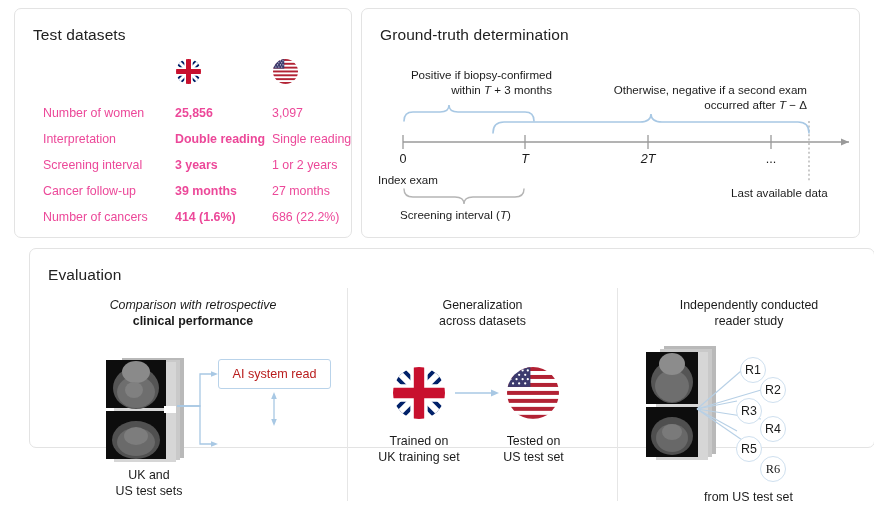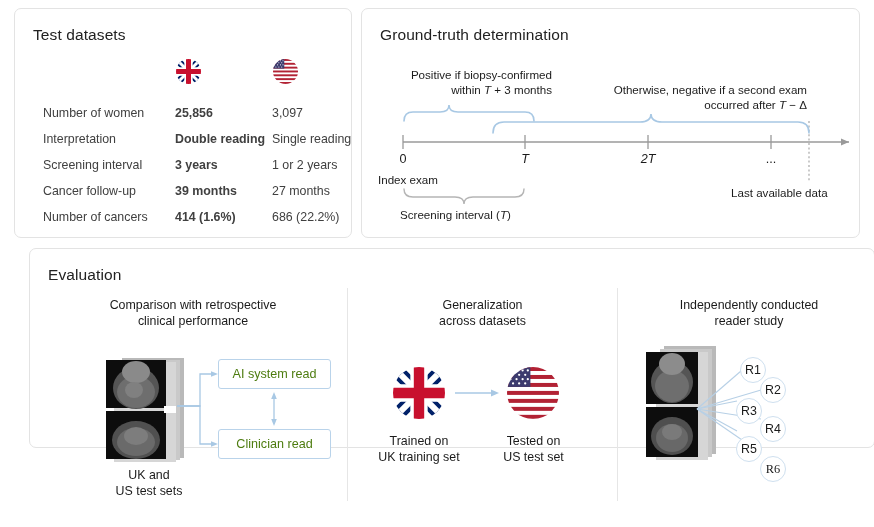--- a/index.html
+++ b/index.html
@@ -34,21 +34,21 @@
 
   
   .flag {
     position: absolute;
     width: 25px; height: 25px;
     border-radius: 50%;
     overflow: hidden;
   }
   .flag svg { display: block; width: 25px; height: 25px; }
 
-  .tbl { position: absolute; font-size: 12.4px; color: #404040; white-space: nowrap; }
+  .tbl { position: absolute; font-size: 12.4px; color: #ec4899; white-space: nowrap; }
   .tbl.c1 { left: 28px;  }
   .tbl.c2 { left: 160px; font-weight: bold; }
   .tbl.c3 { left: 257px; }
 
   
   .gt-label {
     position: absolute;
     font-size: 11.6px;
     color: #1b1b1b;
     line-height: 15px;
@@ -88,21 +88,21 @@
   }
   .readbox {
     position: absolute;
     border: 1px solid #b9d3ea;
     border-radius: 3px;
     background: #ffffff;
     display: flex;
     align-items: center;
     justify-content: center;
     font-size: 12.6px;
-    color: #4d7c0f;
+    color: #b91c1c;
   }
   .rcircle {
     position: absolute;
     width: 26px; height: 26px;
     border-radius: 50%;
     border: 1px solid #cfe0ef;
     background: #ffffff;
     display: flex;
     align-items: center;
     justify-content: center;
@@ -228,22 +228,22 @@
 
     <div class="gt-label" style="left:38px; top:198px;"><span>Screening interval (</span><span class="italic">T</span><span>)</span></div>
   </div>
 
   <div class="panel" id="panel-eval">
     <div class="panel-title" style="left:18px; top:17px;">Evaluation</div>
 
     <div class="divider" style="left:317px; top:39px; height:213px;"></div>
     <div class="divider" style="left:587px; top:39px; height:213px;"></div>
 
-    <div class="sub-title" style="left:28px; top:48px; width:270px;">Comparison with retrospective</div>
-    <div class="sub-title" style="left:28px; top:64px; width:270px;">clinical performance</div>
+    <div class="sub-title" style="left:28px; top:48px; width:270px;font-style:italic;">Comparison with retrospective</div>
+    <div class="sub-title" style="left:28px; top:64px; width:270px;font-weight:bold;">clinical performance</div>
 
     <div class="mammo-wrap" style="left:64px; top:107px;">
       <svg width="120" height="110" viewBox="0 0 120 110">
 
         <rect x="28" y="2" width="62" height="100" fill="#b9b9b9"></rect>
         <rect x="24" y="4" width="62" height="100" fill="#c9c9c9"></rect>
         <rect x="20" y="6" width="62" height="100" fill="#d6d6d6"></rect>
 
         <rect x="12" y="4" width="60" height="48" fill="#0d0d0d"></rect>
         <ellipse cx="42" cy="32" rx="23" ry="21" fill="#555555"></ellipse>
@@ -255,23 +255,20 @@
         <ellipse cx="42" cy="84" rx="24" ry="19" fill="#505050"></ellipse>
         <ellipse cx="42" cy="86" rx="19" ry="14" fill="#6a6a6a"></ellipse>
         <ellipse cx="42" cy="80" rx="12" ry="9" fill="#7d7d7d"></ellipse>
 
         <rect x="70" y="50" width="12" height="7" fill="#ffffff"></rect>
       </svg>
     </div>
 
     <div class="readbox" style="left:188px; top:110px; width:113px; height:30px;">
       <span>AI system read</span>
-    </div>
-    <div class="readbox" style="left:188px; top:180px; width:113px; height:30px;">
-      <span>Clinician read</span>
     </div>
 
     <svg class="overlay" width="846" height="268">
 
       <path d="M 147,157 L 170,157 L 170,125 L 185,125" fill="none" stroke="#a8c8e4" stroke-width="1.3"></path>
       <polygon points="188,125 181,122.2 181,127.8" fill="#a8c8e4"></polygon>
       <path d="M 147,157 L 170,157 L 170,195 L 185,195" fill="none" stroke="#a8c8e4" stroke-width="1.3"></path>
       <polygon points="188,195 181,192.2 181,197.8" fill="#a8c8e4"></polygon>
 
       <line x1="244" y1="146" x2="244" y2="174" stroke="#a8c8e4" stroke-width="1.3"></line>
@@ -375,15 +372,16 @@
     <div class="rcircle" style="left:730px; top:167px;">
         <span>R4</span>
       </div>
     <div class="rcircle" style="left:706px; top:187px;">
         <span>R5</span>
       </div>
     <div class="rcircle" style="left:730px; top:207px;font-family:Liberation Serif, serif;">
         <span>R6</span>
       </div>
 
+    <div class="caption" style="left:596px; top:240px; width:245px;">from US test set</div>
   </div>
 
 </div>
 
 </body></html>

